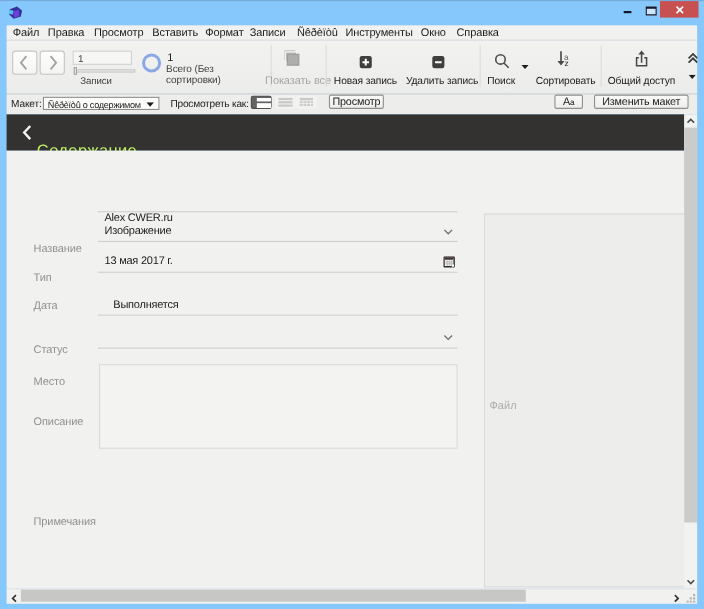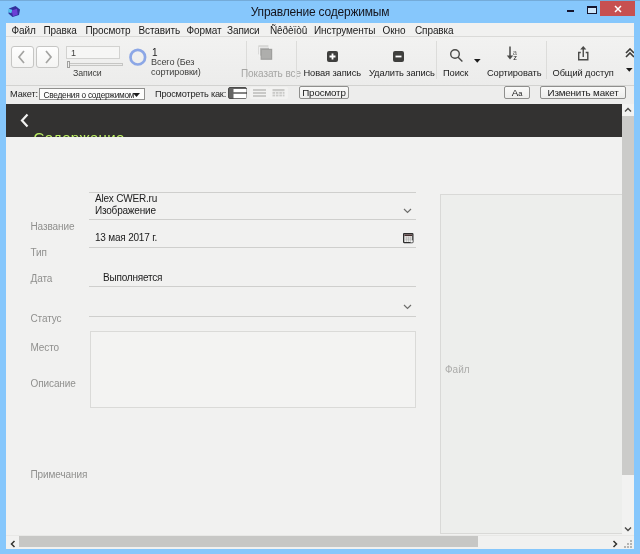--- a/index.html
+++ b/index.html
@@ -63,21 +63,20 @@
 #hthumb { left:14px; top:0px; width:459px; height:11.5px; background:#c7c7c5; }
 #rightborder { left:633.9px; top:22px; width:6.1px; height:532px; background:#86c7fc; }
 #leftborder { left:0px; top:22px; width:5.6px; height:532px; background:#86c7fc; }
 #bottomborder { left:0px; top:548.5px; width:640px; height:5.5px; background:#86c7fc; }
 </style>
 </head>
 <body>
 <div id="win">
 
   <div class="abs" id="titlebar"></div>
-  <div class="abs" id="title">Управление содержимым</div>
   <svg class="abs" style="left:8px;top:5px" width="13" height="13" viewBox="0 0 13 13">
     <polygon points="1,3.5 7.5,1 12,4.5 11,10 4.5,12 0.5,8.5" fill="#32309b"></polygon>
     <polygon points="3.5,5.5 9,3.8 9.8,9.5 5,11.2" fill="#6c3fd6"></polygon>
     <polygon points="0.8,3.8 4.2,4.8 3.4,8.3 0.2,7.2" fill="#52c4ee"></polygon>
   </svg>
   <div class="abs" id="mini"></div>
   <div class="abs" id="maxi"></div>
   <div class="abs" id="closebtn">
     <svg width="8" height="8" viewBox="0 0 8 8">
         <path d="M1,1 L7,7 M7,1 L1,7" stroke="#fff" stroke-width="1.5"></path>
@@ -179,21 +178,21 @@
       <path d="M1,5 L5,1 L9,5 M1,9 L5,5 L9,9" stroke="#3b3b39" stroke-width="1.6" fill="none"></path>
     </svg>
     <svg class="iconbox" style="left:621px;top:30.5px" width="8" height="5">
         <polygon points="0,0 6.6,0 3.3,3.8" fill="#1c1c1c"></polygon>
       </svg>
   </div>
 
   <div class="abs" id="row2">
     <div class="tlabel2" style="left:5px;top:3.5px;font-size:9.2px">Макет:</div>
     <div class="combo" style="left:34px;top:2px;width:106px;height:12px">
-      <span style="position:absolute;left:3.5px;top:1px;font-size:8.3px;color:#1b1b1b;letter-spacing:-0.25px;white-space:pre">Сведения о содержимом</span>
+      <span style="position:absolute;left:3.5px;top:1px;font-size:8.3px;color:#1b1b1b;letter-spacing:-0.25px;white-space:pre">Ñêðèïòû о содержимом</span>
       <svg style="position:absolute;right:3px;top:4px" width="8" height="5">
           <polygon points="0,0 7,0 3.5,4" fill="#1c1c1c"></polygon>
         </svg>
     </div>
     <div class="tlabel2" style="left:150px;top:3.5px;font-size:9.2px;letter-spacing:-0.2px">Просмотреть как:</div>
     <div class="vbtn" style="left:223.3px;background:#646463;border:1px solid #4c4c4b">
       <svg width="17" height="10" style="position:absolute;left:2.3px;top:1.2px">
         <rect x="1.5" y="0" width="13" height="3.2" fill="#fff"></rect>
         <rect x="1.5" y="4.8" width="13" height="4.4" fill="#fff"></rect>
       </svg>

